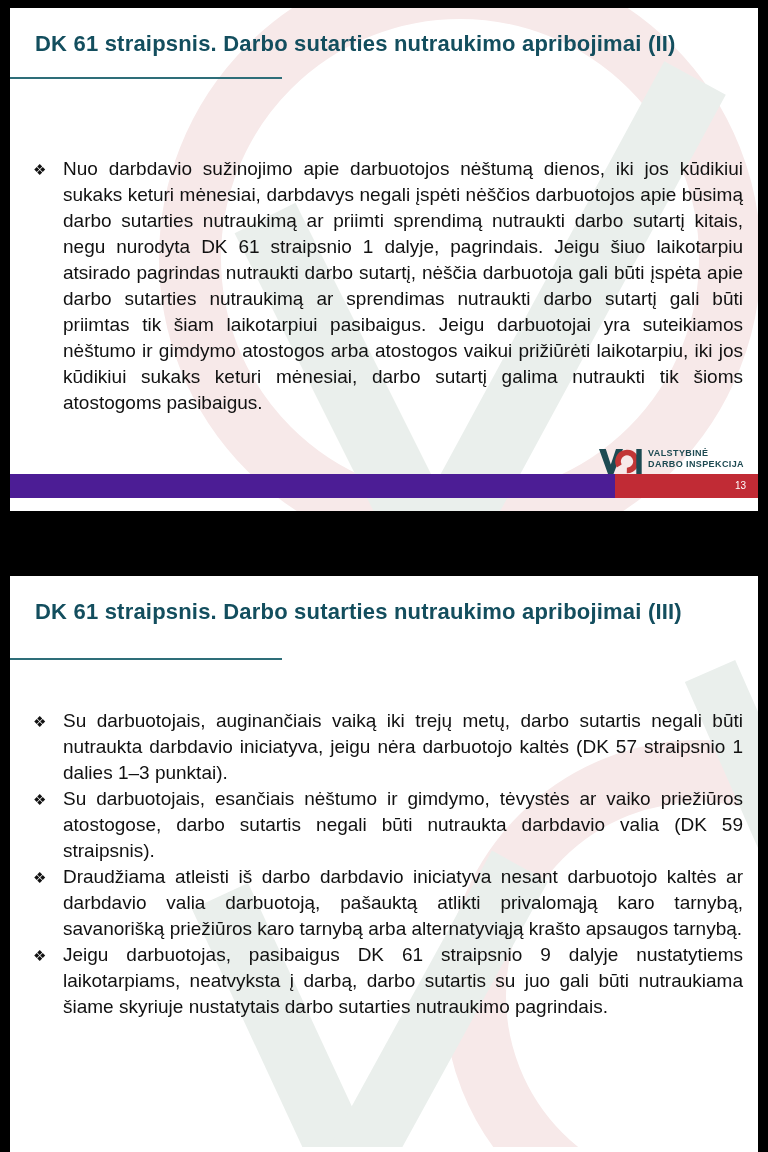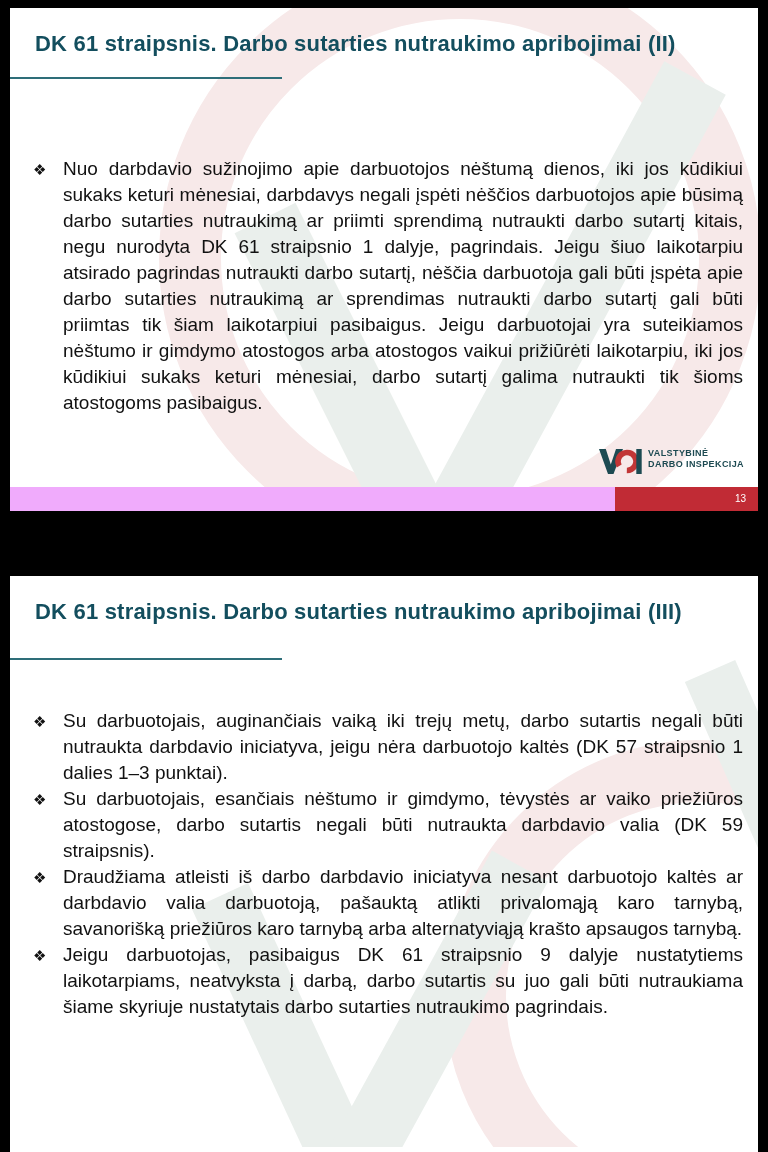--- a/index.html
+++ b/index.html
@@ -37,21 +37,21 @@
     position:absolute;left:0;top:1px;font-size:15px;color:#111;
   }
   .logo{
     position:absolute;right:14px;bottom:36px;display:flex;align-items:flex-start;gap:6px;
   }
   .logo-text{
     font-size:9px;line-height:11px;font-weight:bold;color:#1d4a52;letter-spacing:0.4px;
     white-space:nowrap;
   }
   .footer-bar{
-    position:absolute;left:0;right:0;bottom:0;height:24px;background:#f0abfc;padding-left:24px;
+    position:absolute;left:0;right:0;bottom:13px;height:24px;background:#4c1d95;padding-left:24px;
   }
   .footer-red{
     position:absolute;left:605px;right:0;top:0;bottom:0;background:#c12b35;
   }
   .page-number{
     position:absolute;right:12px;top:0;height:24px;line-height:24px;
     color:#ffffff;font-size:10px;
   }
 </style>
 </head>

